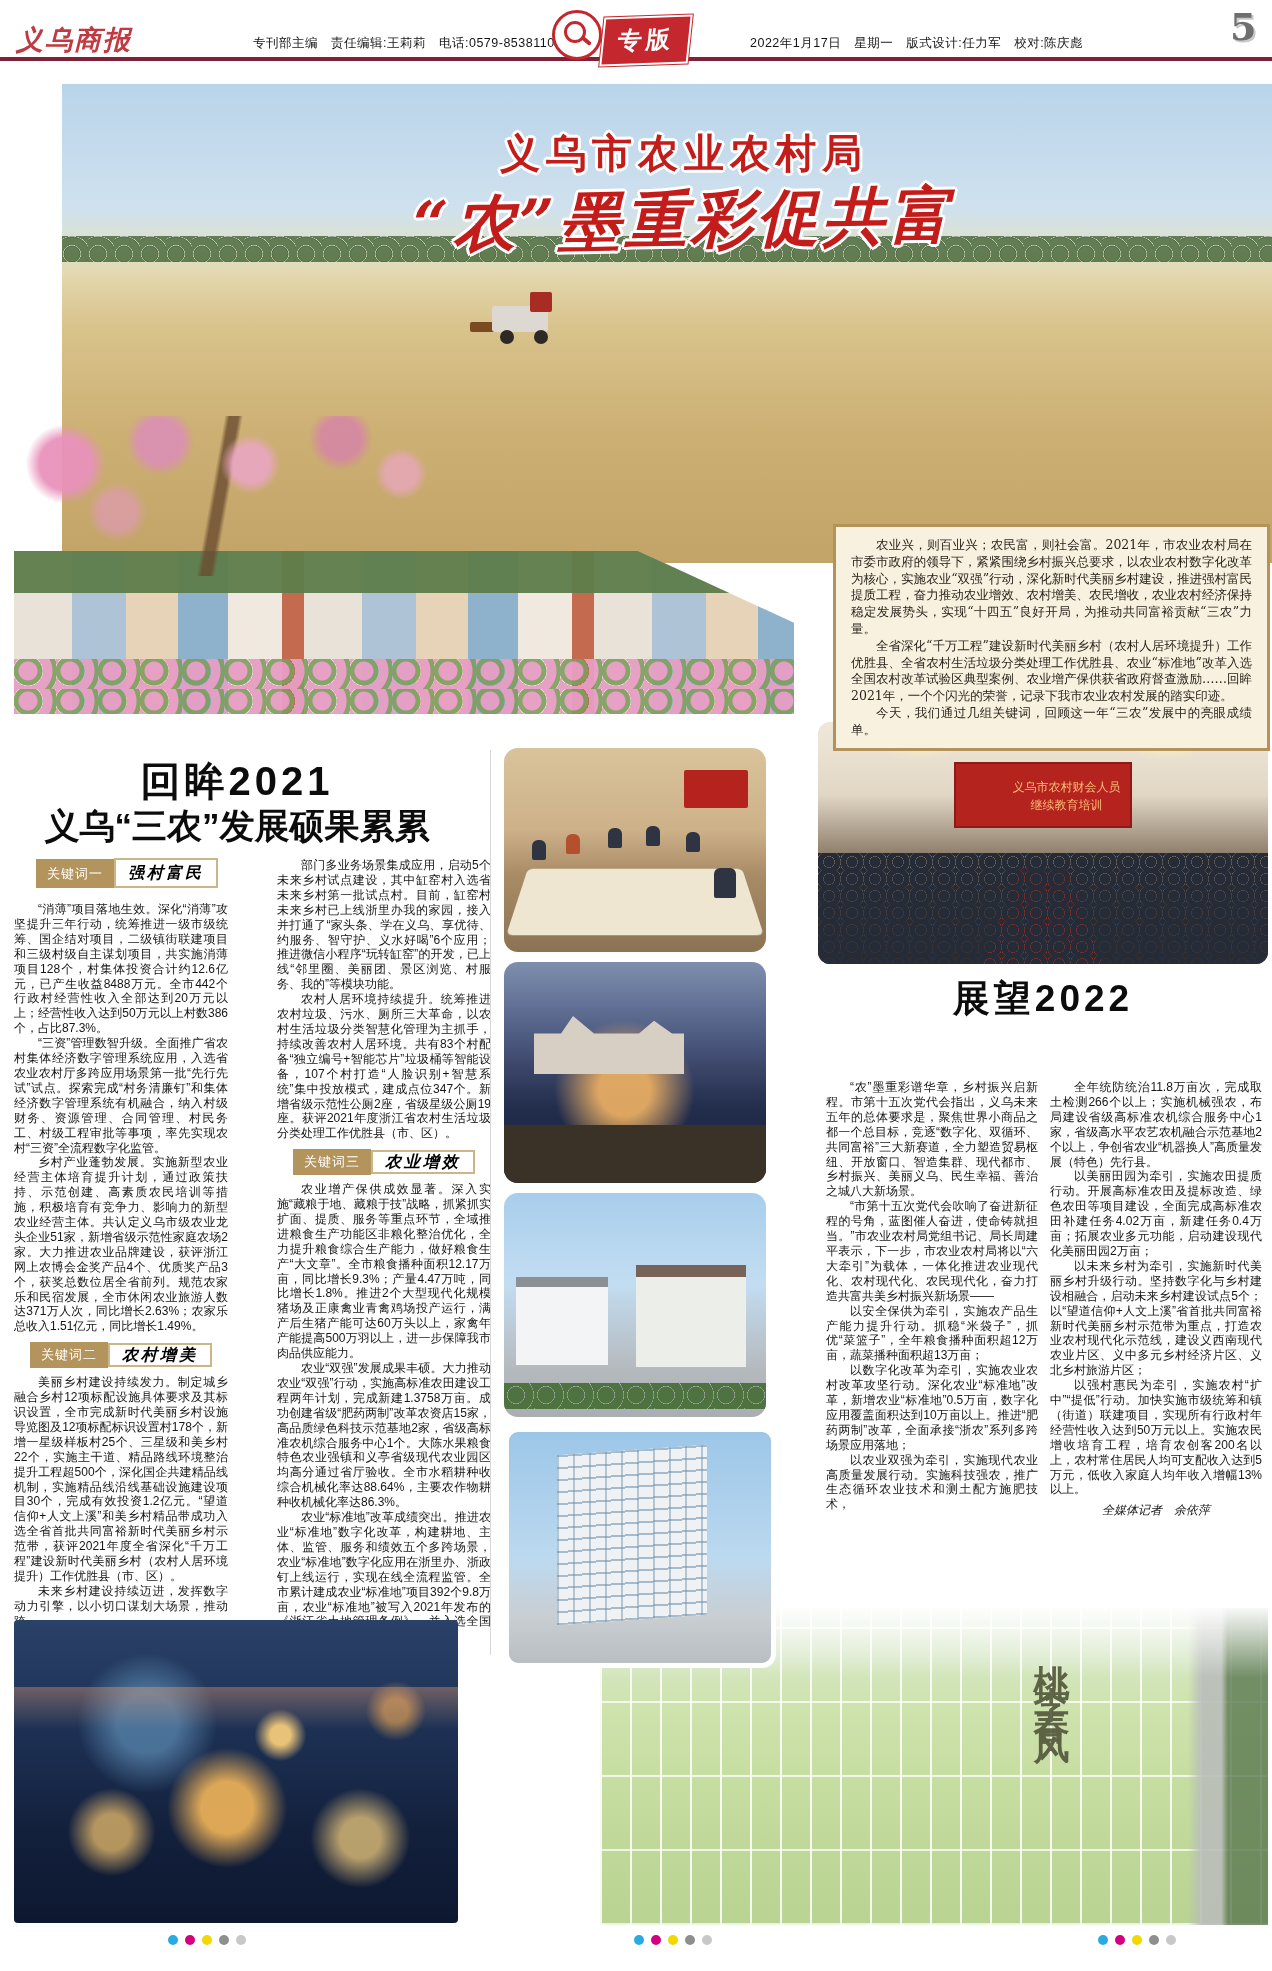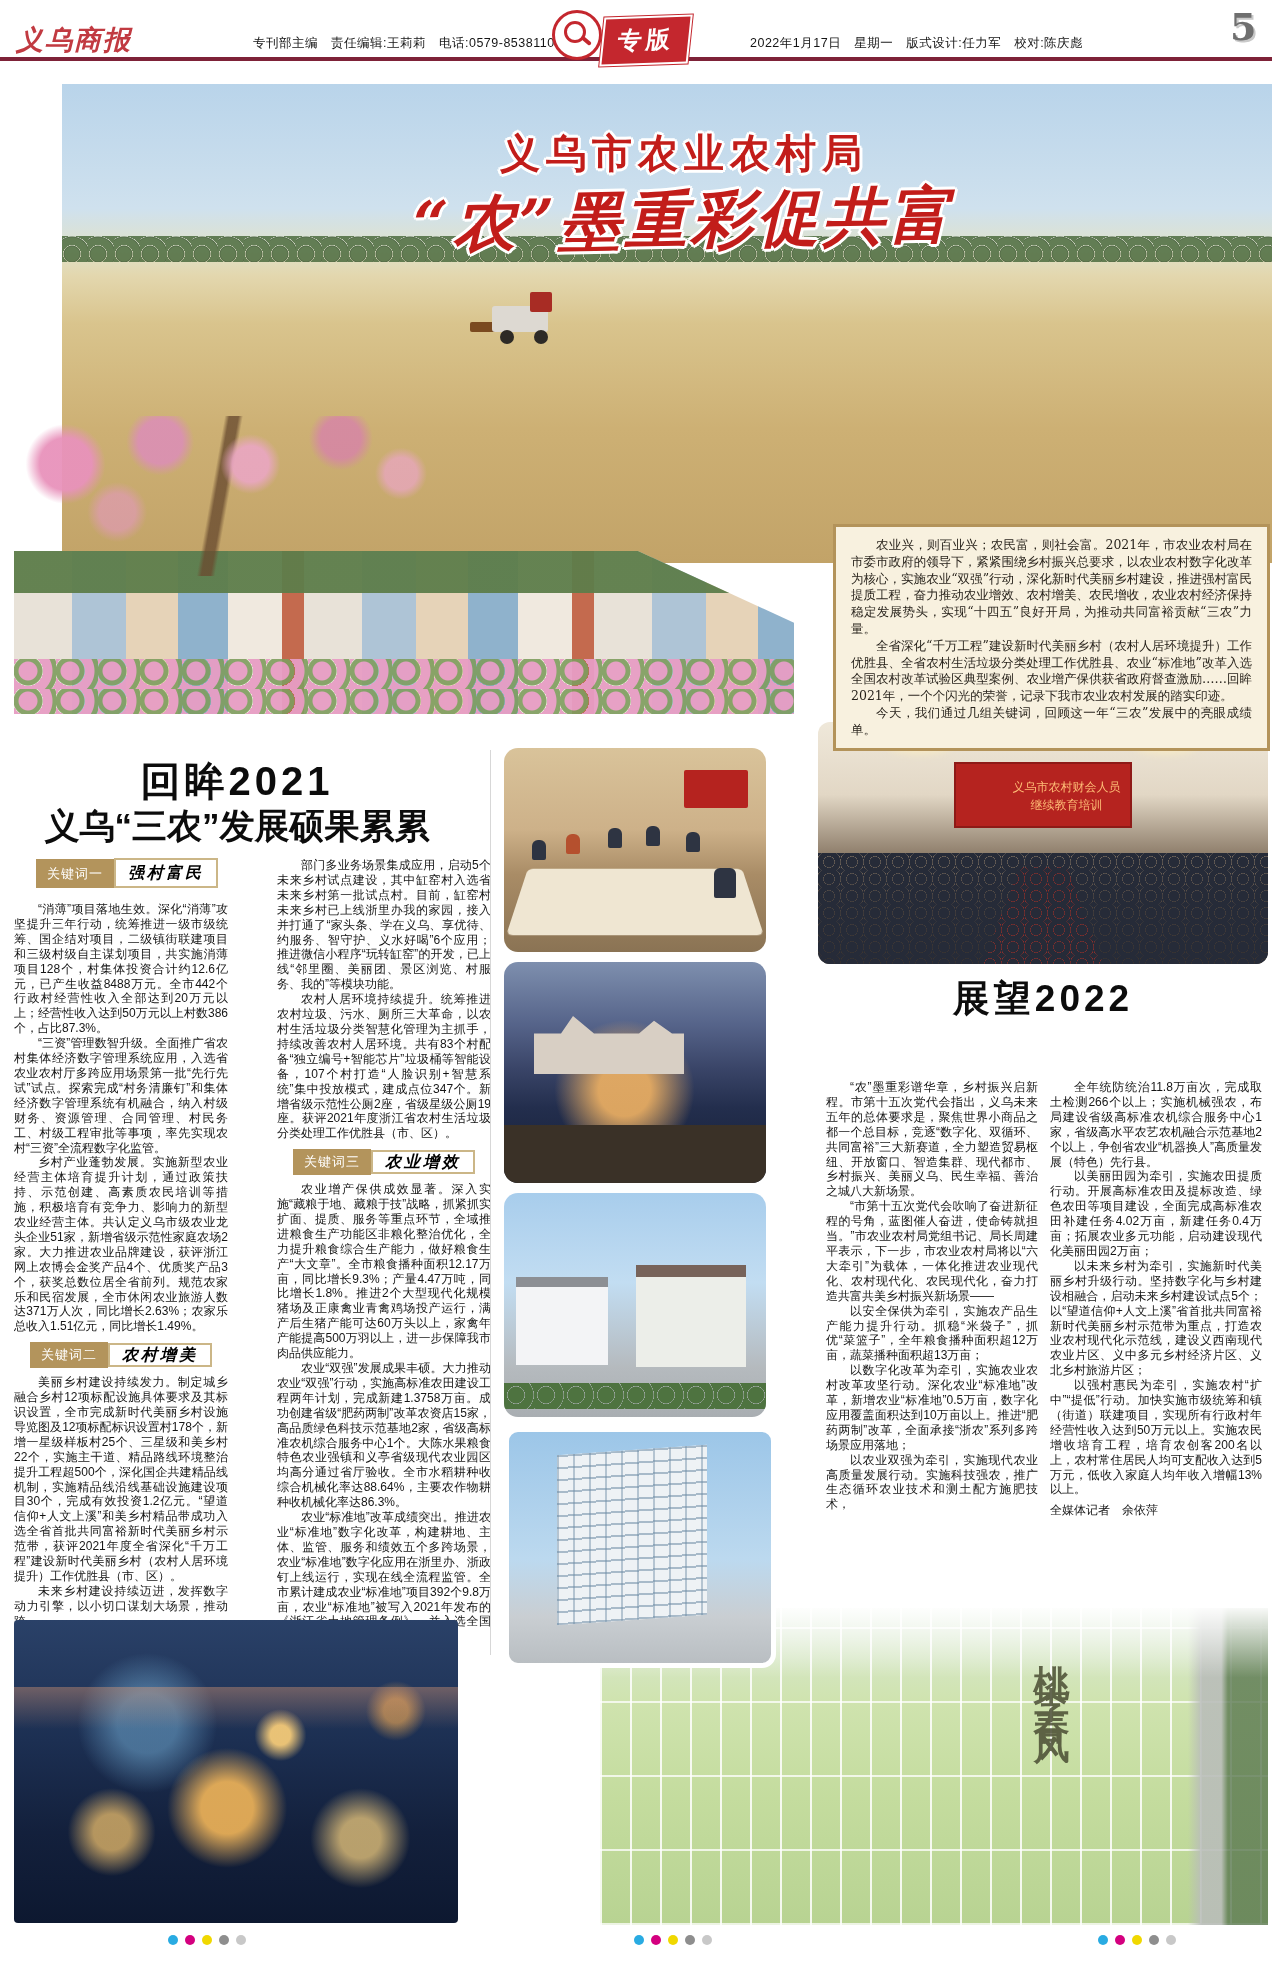--- a/index.html
+++ b/index.html
@@ -121,21 +121,21 @@
      background:repeating-radial-gradient(circle at 11px 9px,#262b38 0 5px,transparent 6px);
      background-size:23px 17px;}
   #ph-conf .carpet{position:absolute;left:50%;bottom:0;transform:translateX(-50%);width:120px;height:40%;
      background:#a03028;clip-path:polygon(30% 0,70% 0,100% 100%,0 100%);}
   
   #rhead{left:818px;top:974px;width:450px;}
   #rhead .h1{font-size:37px;line-height:50px;letter-spacing:4px;}
   #rhead .h2{font-size:33px;line-height:46px;}
   #rcol1{left:826px;top:1080px;width:212px;}
   #rcol2{left:1050px;top:1080px;width:212px;}
-  #byline{text-align:left;text-indent:0 !important;margin-top:6px !important;}
+  #byline{text-align:center;text-indent:0 !important;margin-top:6px !important;font-style:italic;}
   
   #ph-night{left:14px;top:1620px;width:444px;height:303px;border-radius:4px;overflow:hidden;
      background:
        radial-gradient(circle at 60% 38%,rgba(255,210,122,.9) 0 10px,transparent 26px),
        radial-gradient(circle at 48% 62%,rgba(255,190,90,.85) 0 26px,transparent 60px),
        radial-gradient(circle at 22% 70%,rgba(250,200,110,.7) 0 18px,transparent 44px),
        radial-gradient(circle at 78% 72%,rgba(255,215,130,.7) 0 20px,transparent 50px),
        radial-gradient(circle at 86% 30%,rgba(240,170,80,.6) 0 12px,transparent 30px),
        radial-gradient(circle at 30% 34%,rgba(120,180,220,.5) 0 30px,transparent 70px),
        linear-gradient(180deg,#2a4168 0%,#1c2f52 40%,#13203c 70%,#0d1830 100%);}

